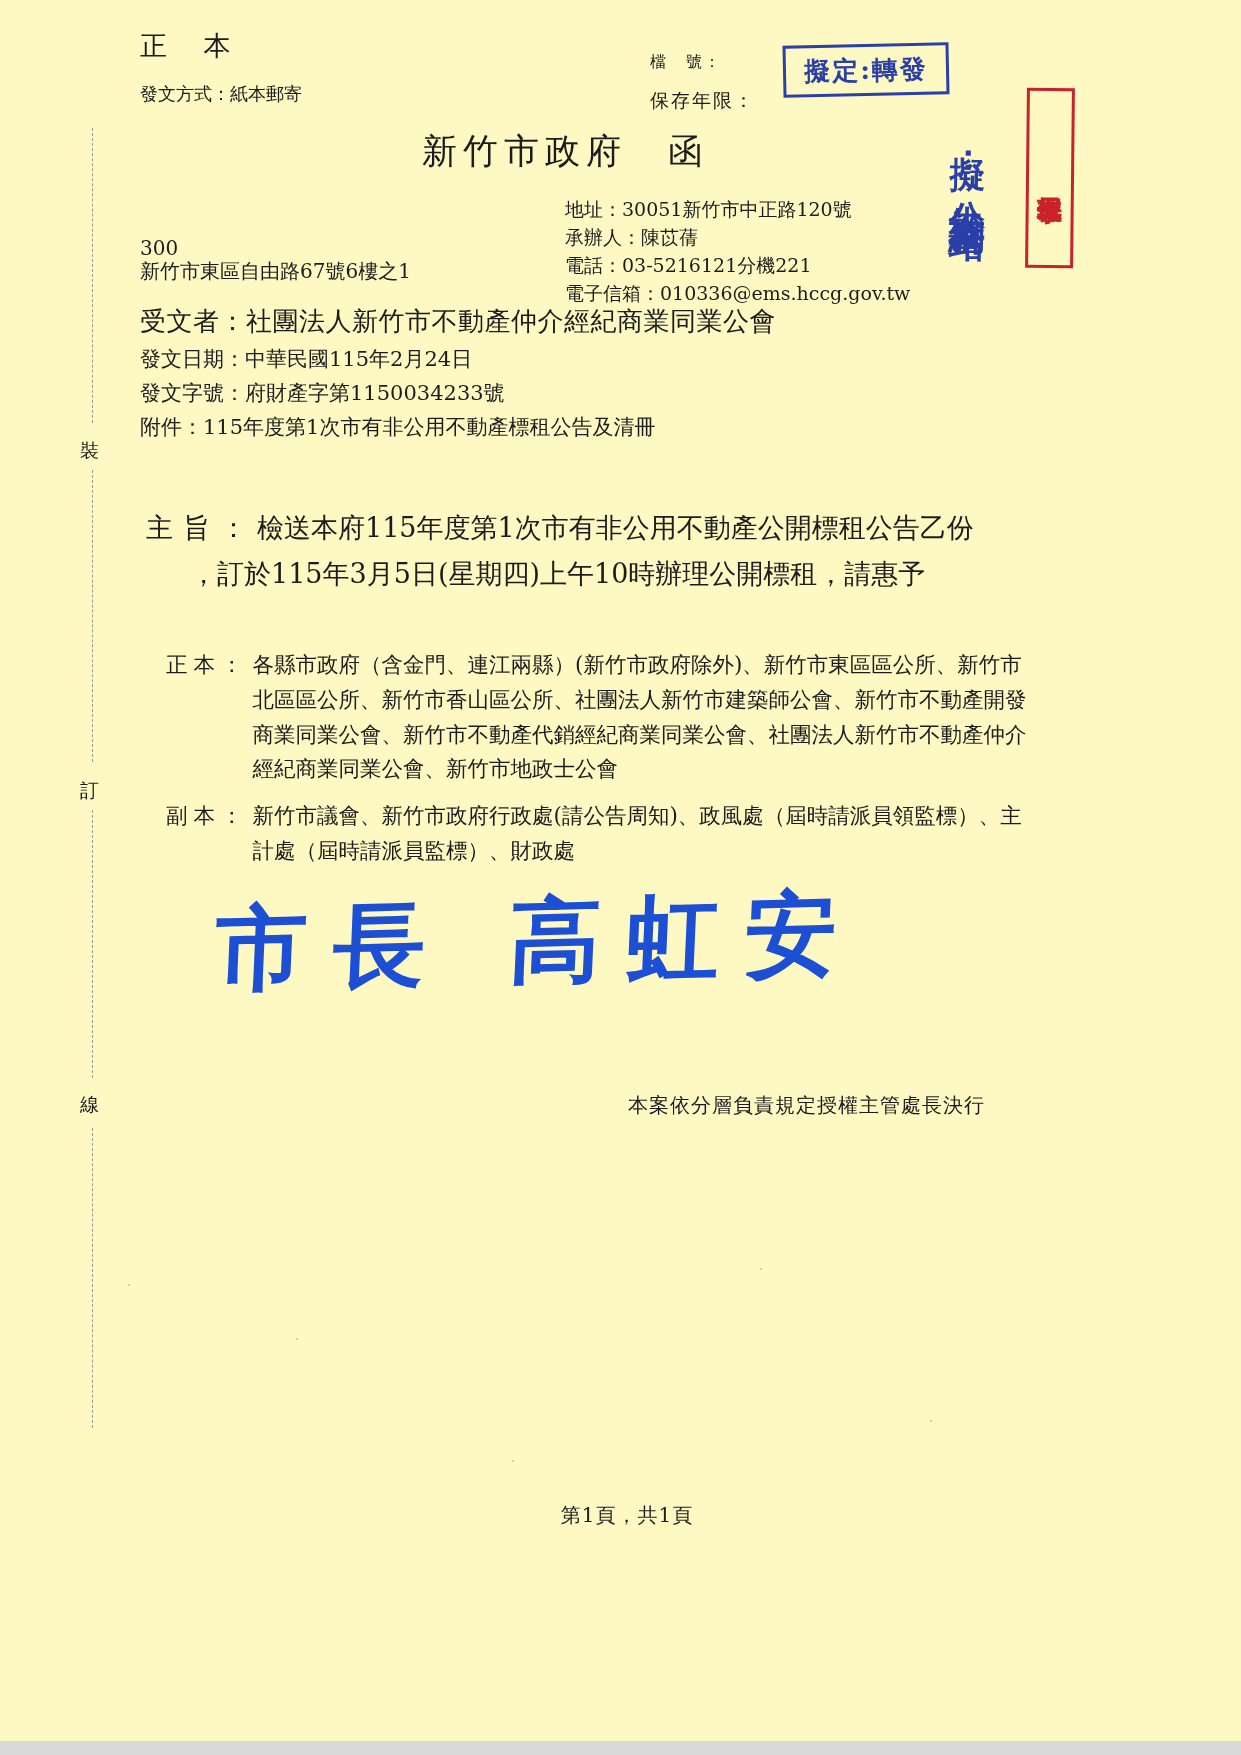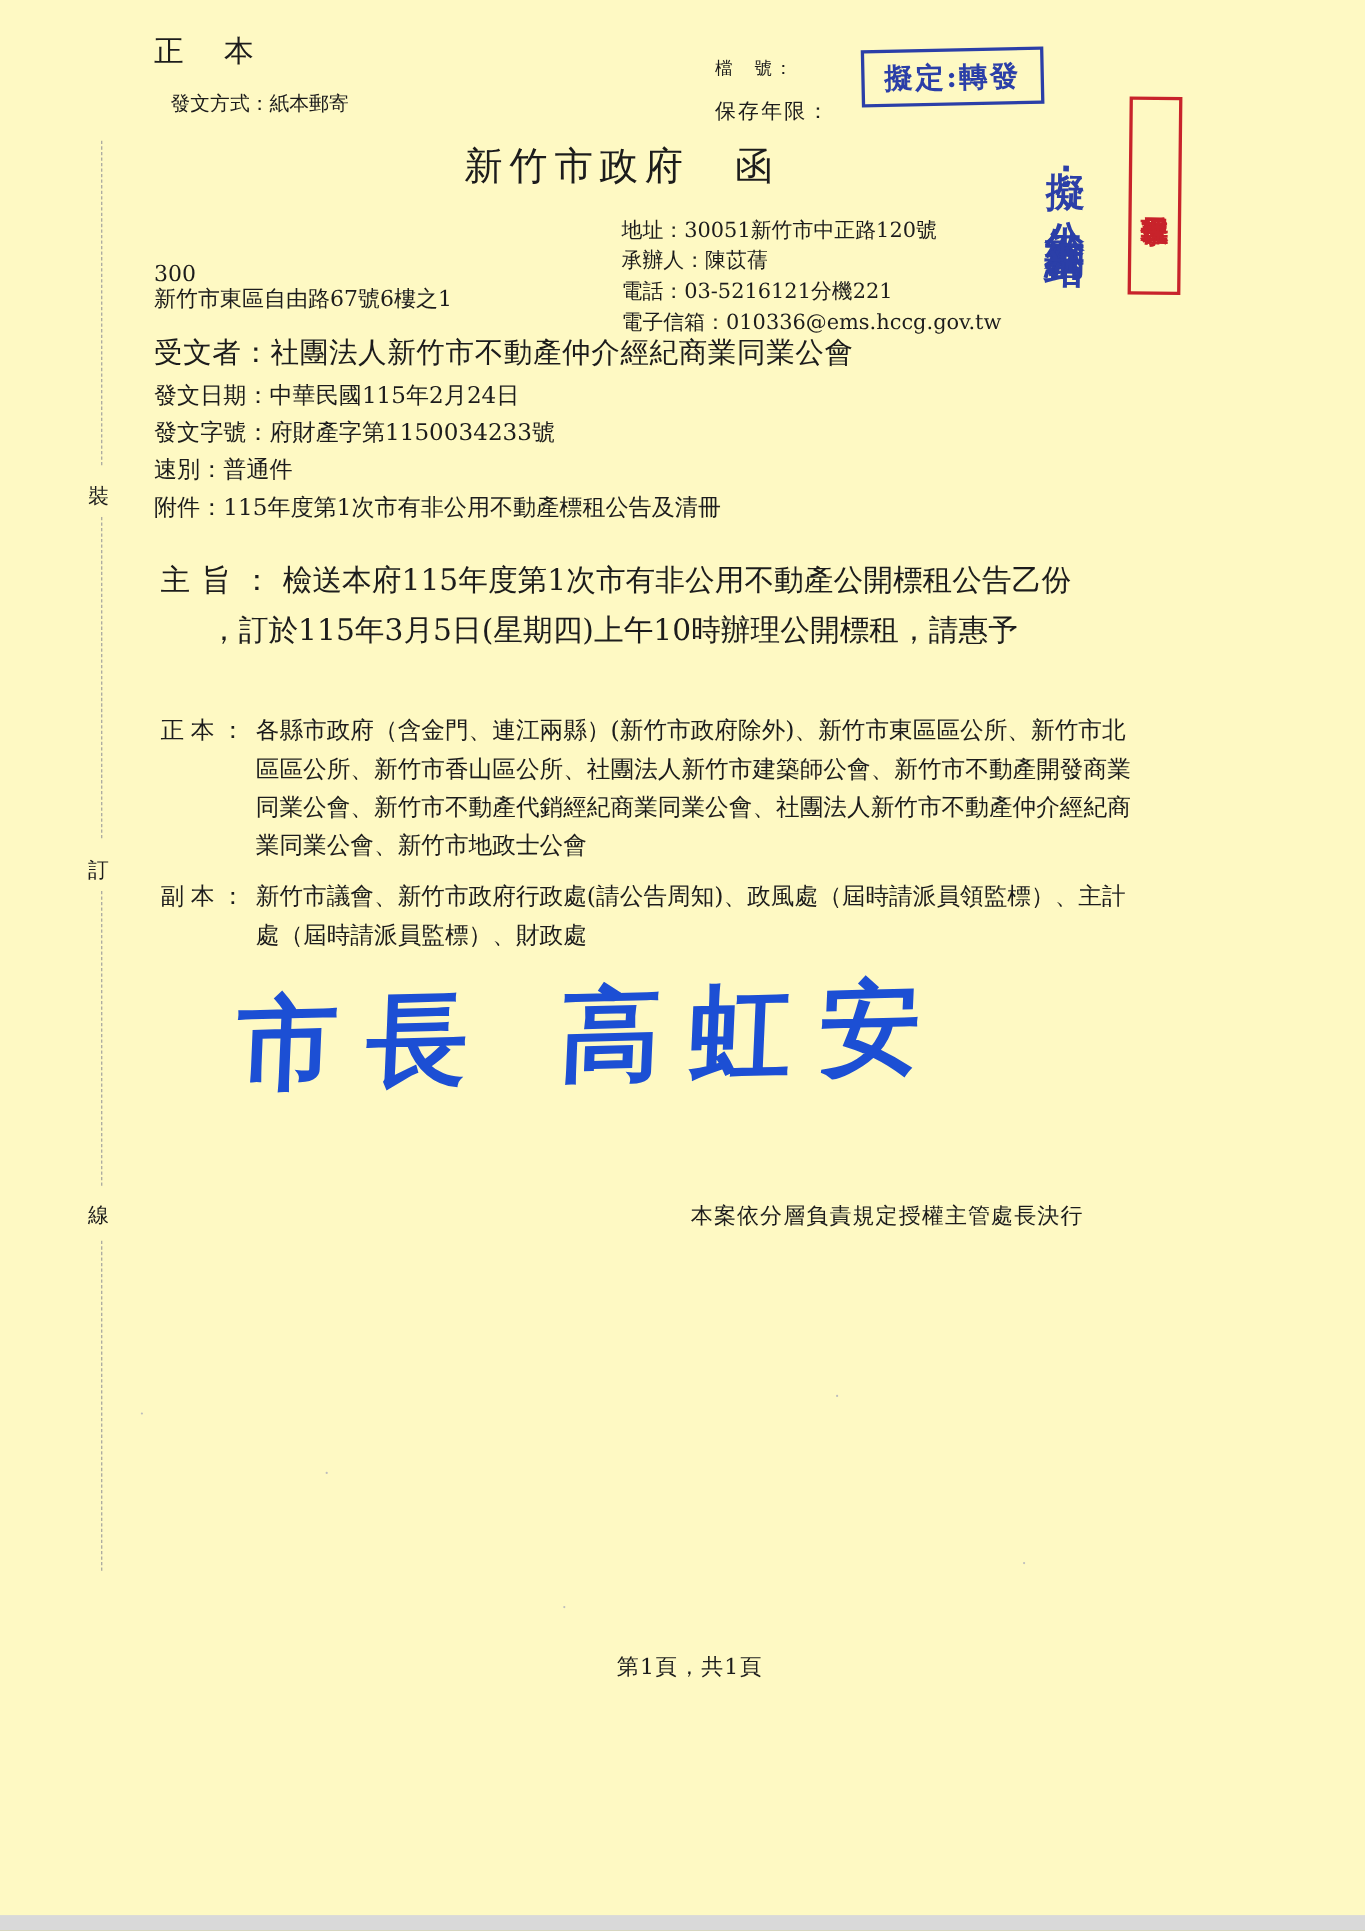--- a/index.html
+++ b/index.html
@@ -30,21 +30,21 @@
   .copy-label {
     position: absolute;
     left: 140px;
     top: 28px;
     font-size: 27px;
     letter-spacing: 14px;
     font-family: "DejaVu Serif", serif;
   }
   .dispatch-method {
     position: absolute;
-    left: 155px;
+    left: 140px;
     top: 82px;
     font-size: 18px;
   }
   .archive-no {
     position: absolute;
     left: 650px;
     top: 52px;
     font-size: 16px;
     letter-spacing: 2px;
   }
@@ -182,21 +182,21 @@
 
   
   .dist {
     position: absolute;
     left: 146px;
     top: 648px;
     width: 890px;
     font-size: 21.5px;
     line-height: 1.62;
   }
-  .dist .row { display: flex; margin-bottom: 12px; }
+  .dist .row { display: flex; margin-bottom: 12px; margin-left: 20px; }
   .dist .lbl {
     flex: 0 0 auto;
     letter-spacing: 6px;
     padding-right: 4px;
     white-space: nowrap;
   }
   .dist .body { flex: 1 1 auto; }
 
   
   .signature {
@@ -279,21 +279,20 @@
     <div>電子信箱：010336@ems.hccg.gov.tw</div>
   </div>
 
   <div class="addr-zip">300</div>
   <div class="addr-line">新竹市東區自由路67號6樓之1</div>
 
   <div class="fields">
     <div class="recipient">受文者：社團法人新竹市不動產仲介經紀商業同業公會</div>
     <div class="f">發文日期：中華民國115年2月24日</div>
     <div class="f">發文字號：府財產字第1150034233號</div>
-    <div class="f">速別：普通件</div>
     <div class="f">附件：115年度第1次市有非公用不動產標租公告及清冊</div>
   </div>
 
   <div class="subject">
     <p><span class="lbl">主旨：</span><span>檢送本府115年度第1次市有非公用不動產公開標租公告乙份</span></p>
     <p class="indent">，訂於115年3月5日(星期四)上午10時辦理公開標租，請惠予</p>
   </div>
 
   <div class="dist">
     <div class="row">

